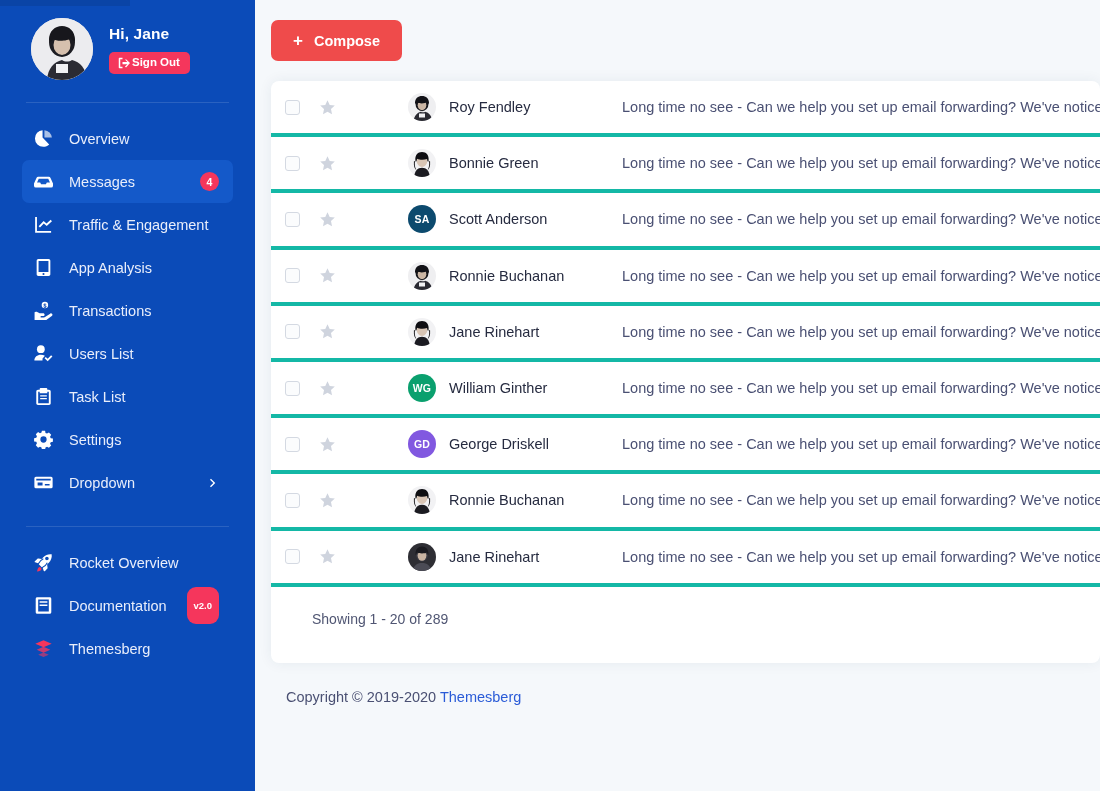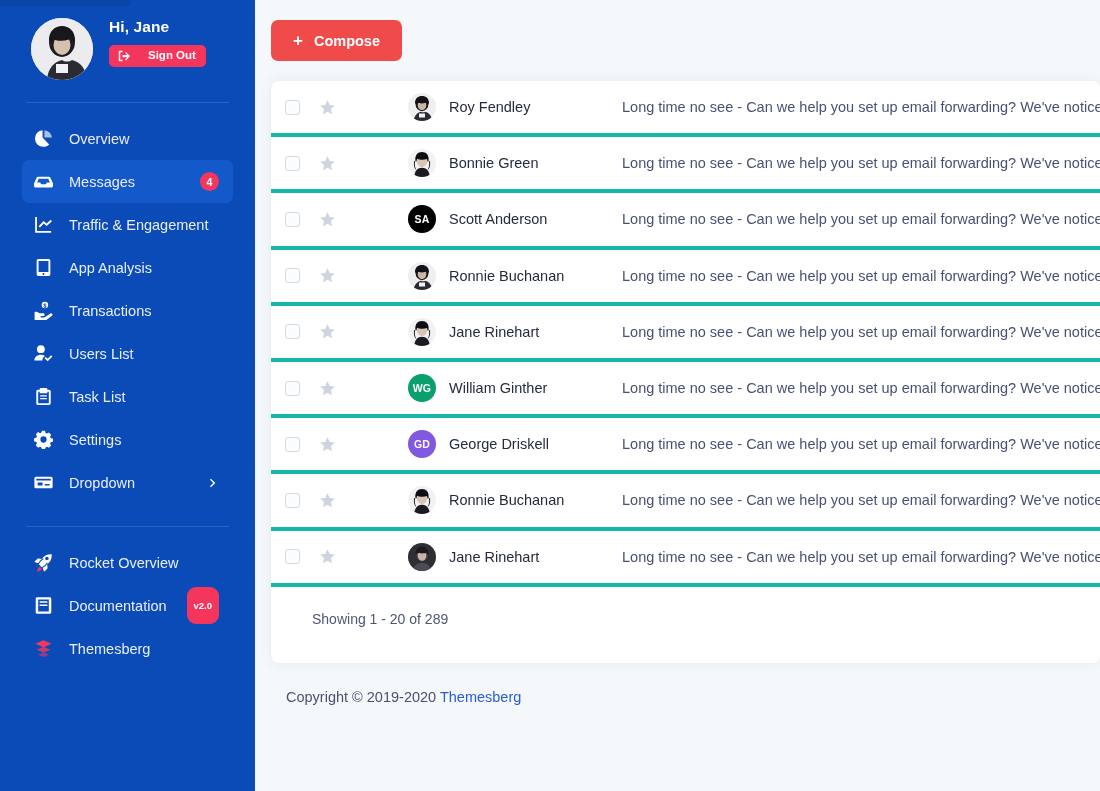--- a/index.html
+++ b/index.html
@@ -32,21 +32,21 @@
   .sidebar-topstrip {
     position: absolute;
     top: 0; left: 0;
     width: 130px;
     height: 6px;
     background: #0a44a6;
   }
 
   .profile {
     display: flex;
-    align-items: flex-start;
+    align-items: center;
     gap: 16px;
     padding: 18px 0 22px 9px;
   }
   .avatar-photo {
     width: 62px; height: 62px;
     border-radius: 50%;
     background: #e8e8ea;
     overflow: hidden;
     flex: none;
     position: relative;
@@ -56,21 +56,21 @@
   .profile-meta { display: flex; flex-direction: column; gap: 9px; align-items: flex-start;}
   .greeting {
     color: #ffffff;
     font-size: 15.5px;
     font-weight: bold;
     letter-spacing: .1px;
   }
   .signout-btn {
     display: inline-flex;
     align-items: center;
-    gap: 18px;
+    gap: 2px;
     background: #f5365c;
     color: #fff;
     border: none;
     border-radius: 5px;
     padding: 5px 10px 5px 9px;
     font-size: 11.5px;
     font-weight: bold;
     font-family: inherit;
     cursor: pointer;
     line-height: 1;
@@ -446,21 +446,21 @@
             <span class="r-name">Bonnie Green</span>
             <span class="r-preview">Long time no see - Can we help you set up email forwarding? We've noticed</span>
           </div>
           <div class="msg-row">
             <span class="cb"></span>
             <span class="star">
               <svg viewBox="0 0 20 20">
                 <path d="M10 1.4l2.6 5.6 6 .7-4.5 4.2 1.2 6-5.3-3-5.3 3 1.2-6L1.4 7.7l6-.7L10 1.4z"></path>
               </svg>
             </span>
-            <span class="r-avatar" style="background:#000000">SA</span>
+            <span class="r-avatar" style="background:#0c4a6e">SA</span>
             <span class="r-name">Scott Anderson</span>
             <span class="r-preview">Long time no see - Can we help you set up email forwarding? We've noticed</span>
           </div>
           <div class="msg-row">
             <span class="cb"></span>
             <span class="star">
               <svg viewBox="0 0 20 20">
                 <path d="M10 1.4l2.6 5.6 6 .7-4.5 4.2 1.2 6-5.3-3-5.3 3 1.2-6L1.4 7.7l6-.7L10 1.4z"></path>
               </svg>
             </span>

